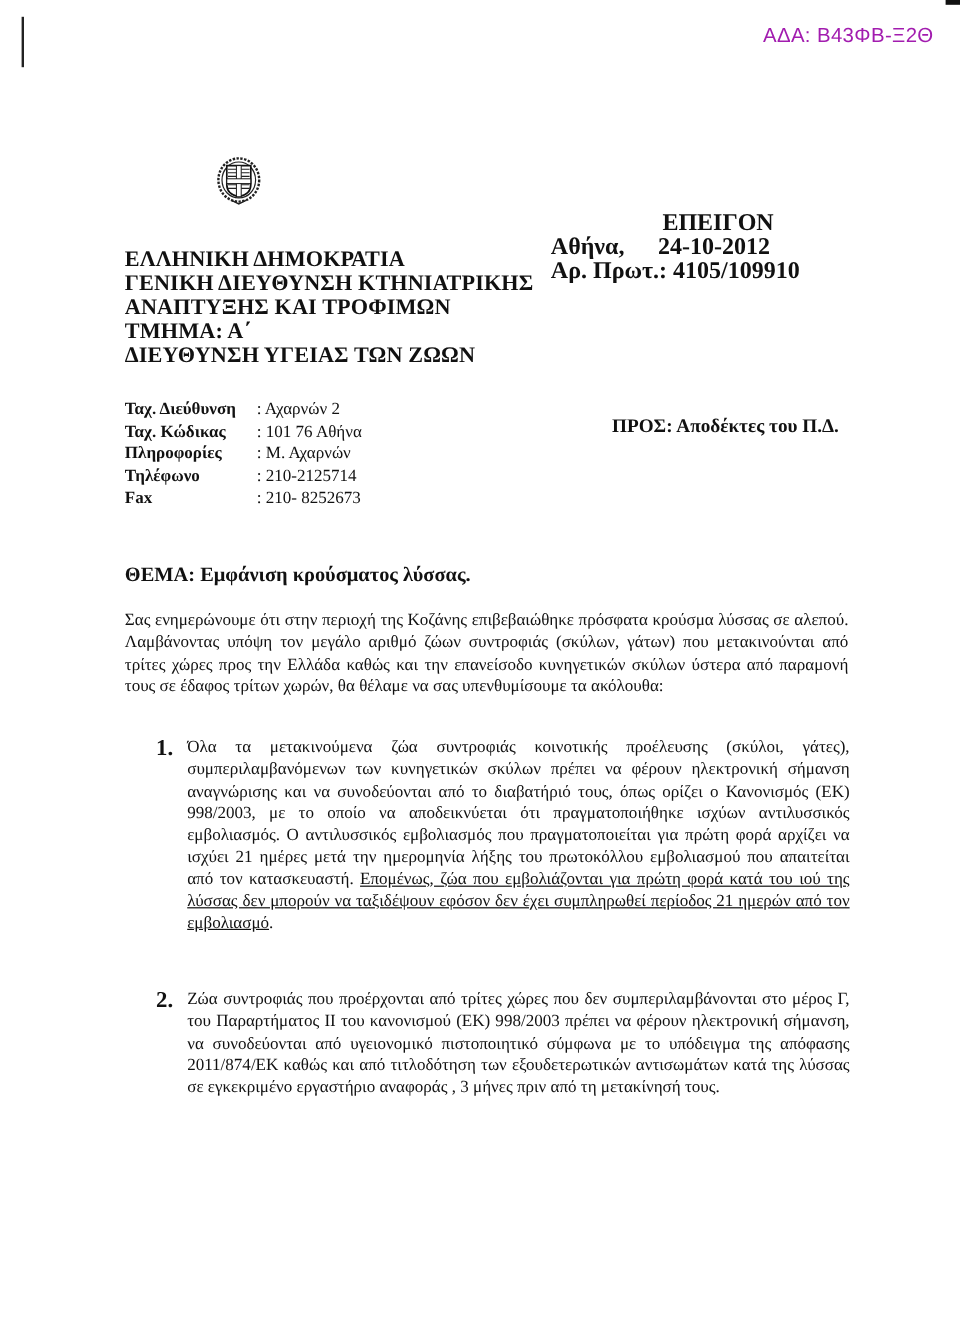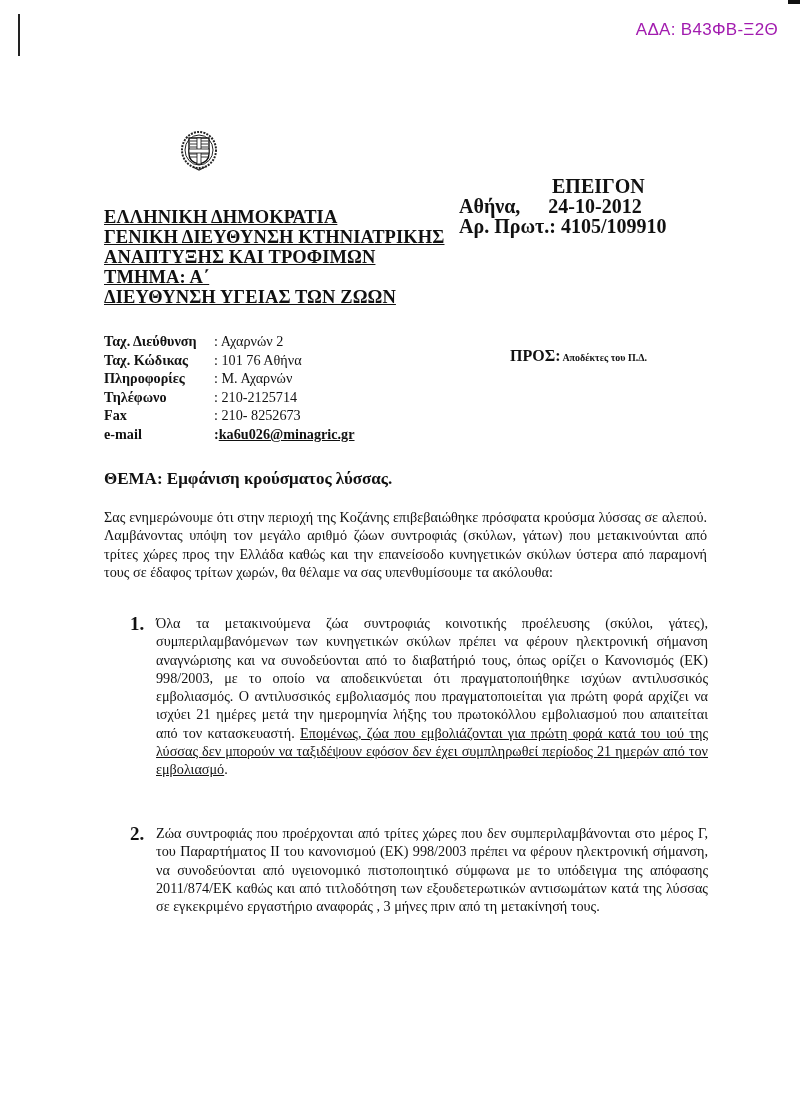--- a/index.html
+++ b/index.html
@@ -50,21 +50,20 @@
     .emblem svg { width: 40px; height: 42px; }
 
     .header-left {
       position: absolute;
       left: 104px;
       top: 207px;
       font-weight: bold;
       font-size: 18.5px;
       line-height: 20px;
       letter-spacing: 0.1px;
-      text-decoration: underline;
     }
     .header-left div { white-space: nowrap; }
     .header-left .indent { padding-left: 4px; }
 
     .header-right {
       position: absolute;
       left: 459px;
       top: 176px;
       font-weight: bold;
       font-size: 20px;
@@ -92,21 +91,21 @@
     }
 
     .recipient {
       position: absolute;
       left: 510px;
       top: 347px;
       font-weight: bold;
       white-space: nowrap;
     }
     .recipient .lbl { font-size: 16px; }
-    .recipient .val { font-size: 10px; }
+    .recipient .val { font-size: 16px; }
 
     .subject {
       position: absolute;
       left: 104px;
       top: 469px;
       font-weight: bold;
       font-size: 17px;
       white-space: nowrap;
     }
 
@@ -213,25 +212,20 @@
     <span class="val">: Μ. Αχαρνών</span>
   </div>
   <div class="row">
     <span class="lbl">Τηλέφωνο</span>
     <span class="val">: 210-2125714</span>
   </div>
   <div class="row">
     <span class="lbl">Fax</span>
     <span class="val">: 210- 8252673</span>
   </div>
-  <div class="row">
-    <span class="lbl">e-mail</span>
-    <span class="val" style="font-weight:bold;">: </span>
-    <span class="email-val">ka6u026@minagric.gr</span>
-  </div>
 </div>
 
 <div class="recipient">
   <span class="lbl">ΠΡΟΣ:</span><span class="val"> Αποδέκτες του Π.Δ.</span>
 </div>
 
 <div class="subject">ΘΕΜΑ: Εμφάνιση κρούσματος λύσσας.</div>
 
 <div class="intro">Σας ενημερώνουμε ότι στην περιοχή της Κοζάνης επιβεβαιώθηκε πρόσφατα κρούσμα λύσσας σε αλεπού. Λαμβάνοντας υπόψη τον μεγάλο αριθμό ζώων συντροφιάς (σκύλων, γάτων) που μετακινούνται από τρίτες χώρες προς την Ελλάδα καθώς και την επανείσοδο κυνηγετικών σκύλων ύστερα από παραμονή τους σε έδαφος τρίτων χωρών, θα θέλαμε να σας υπενθυμίσουμε τα ακόλουθα:</div>
 

